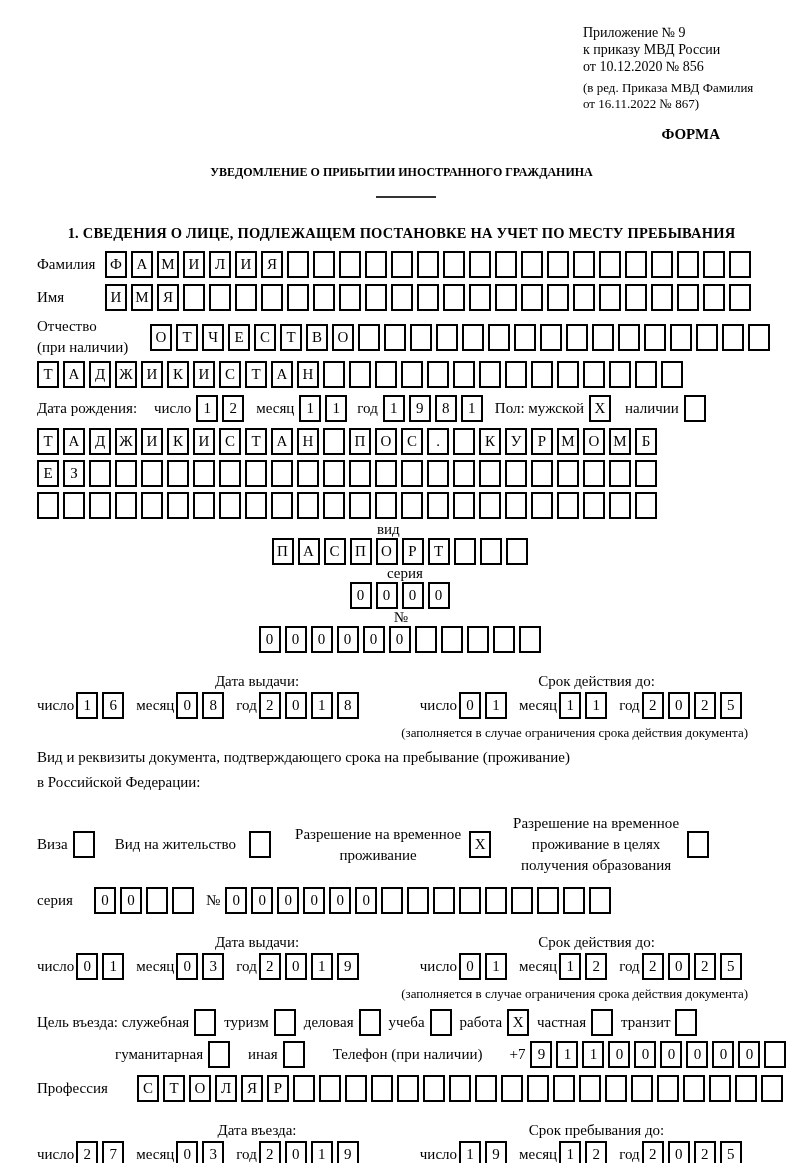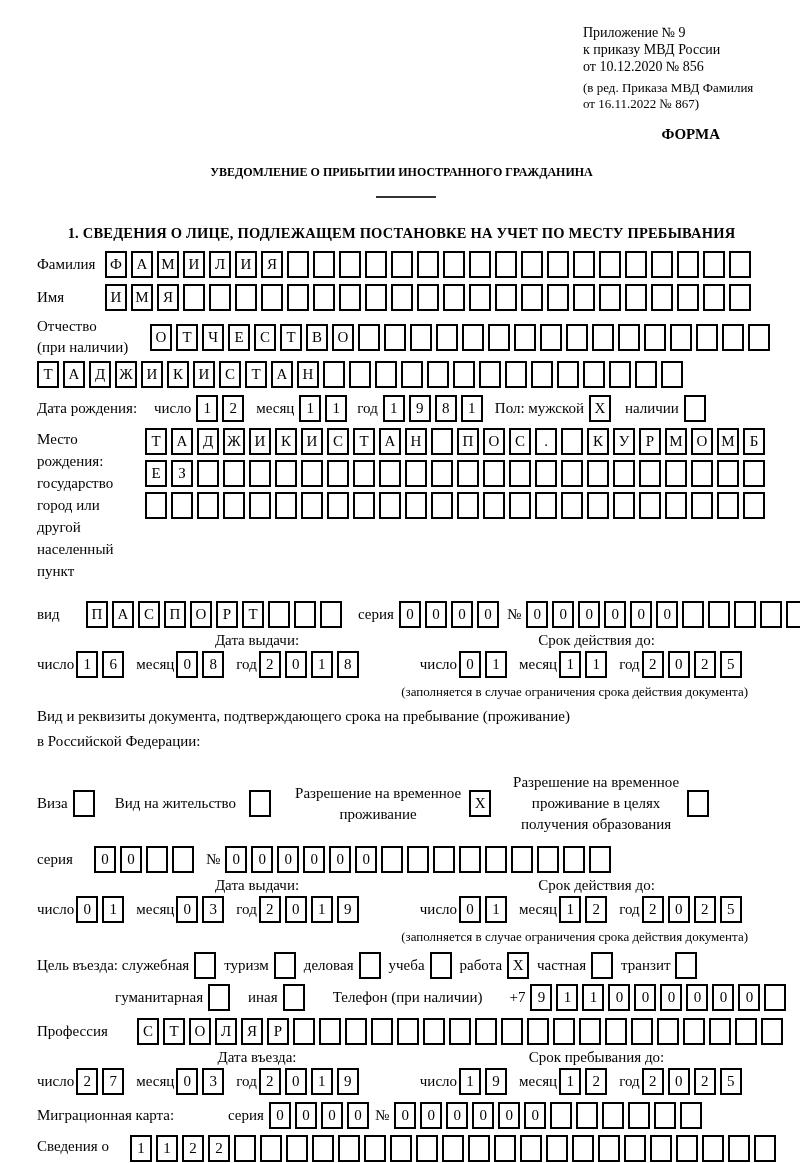--- a/index.html
+++ b/index.html
@@ -20,21 +20,21 @@
   .xbox{margin-right:8px;}
   .stack{flex:none;}
   .stack div{line-height:21px;}
   .stack.center{text-align:center;}
   .grow{display:flex;align-items:flex-start;margin-top:6px;}
   .glabel{flex:none;}
   .glabel div{line-height:22px;}
   .gcol{display:flex;flex-direction:column;gap:5px;}
   .cbold{text-align:center;font-weight:bold;margin-top:6px;}
   .para{margin-top:8px;}
-  .twoh{display:flex;margin-top:4px;}
+  .twoh{display:flex;margin-top:20px;}
   .th-l{width:340px;margin-left:50px;text-align:center;flex:none;}
   .th-r{flex:1;text-align:center;}
   .dgroup{display:inline-flex;align-items:center;}
   .dl{margin-right:2px;}
   .ml{margin-left:8px;}
   .gap{display:inline-block;flex:none;}
   .note{font-size:13px;}
   .nright{text-align:right;padding-right:18px;margin-top:6px;}
 </style>
 </head>
@@ -198,26 +198,20 @@
           <span class="cb">9</span>
           <span class="cb">8</span>
           <span class="cb">1</span>
         </span>
         <span class="lbl" style="padding-left: 8px;">Пол: мужской</span>
         <span class="cb xbox">X</span>
         <span class="lbl" style="padding-left: 6px;">наличии</span>
         <span class="cb xbox"></span>
       </div>
       <div class="grow" style="margin-top: 6px;">
-        <div class="stack glabel" style="width: 108px;">
-          <div>Место рождения:</div>
-          <div>государство</div>
-          <div>город или другой</div>
-          <div>населенный пункт</div>
-        </div>
         <div class="gcol">
           <span class="boxes">
             <span class="cb">Т</span>
             <span class="cb">А</span>
             <span class="cb">Д</span>
             <span class="cb">Ж</span>
             <span class="cb">И</span>
             <span class="cb">К</span>
             <span class="cb">И</span>
             <span class="cb">С</span>
@@ -285,21 +279,21 @@
             <span class="cb"></span>
             <span class="cb"></span>
             <span class="cb"></span>
             <span class="cb"></span>
             <span class="cb"></span>
             <span class="cb"></span>
             <span class="cb"></span>
           </span>
         </div>
       </div>
-      <div class="row" style="margin-top: 18px;">
+      <div class="row" style="margin-top: 2px; flex-direction: column;">
         <span class="lbl" style="width: 44px; display: inline-block;">вид</span>
         <span class="boxes">
           <span class="cb">П</span>
           <span class="cb">А</span>
           <span class="cb">С</span>
           <span class="cb">П</span>
           <span class="cb">О</span>
           <span class="cb">Р</span>
           <span class="cb">Т</span>
           <span class="cb"></span>

